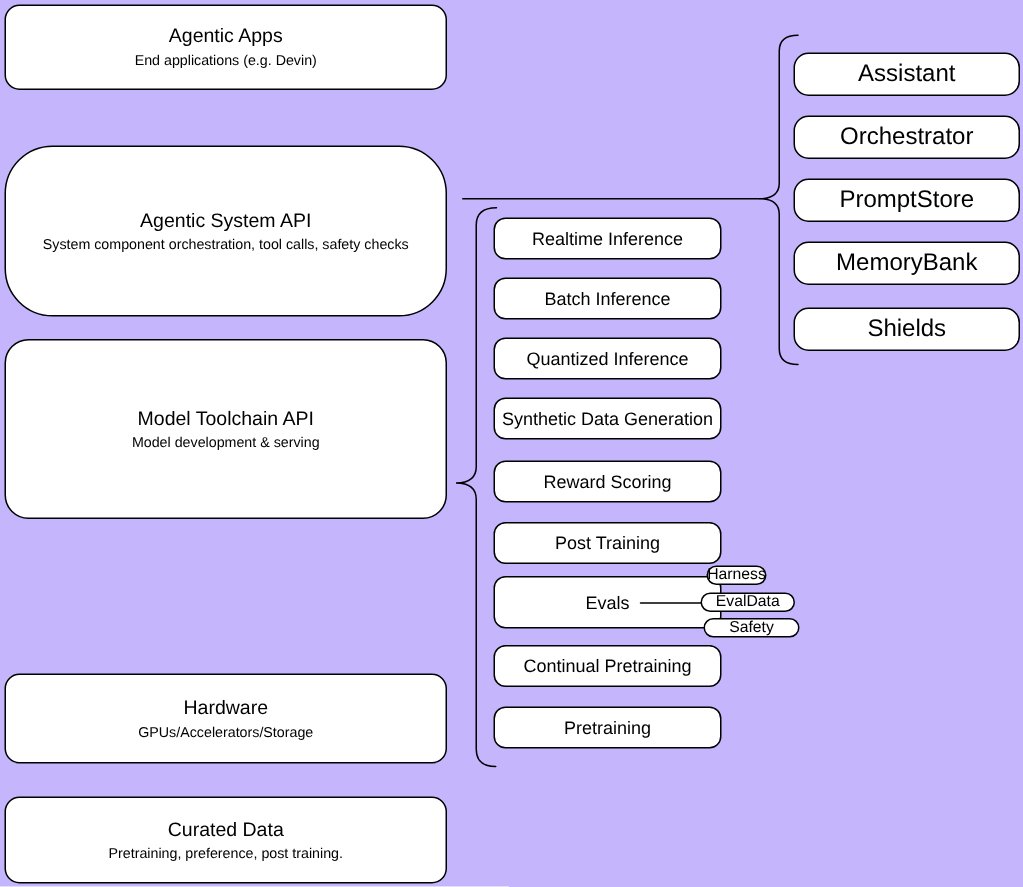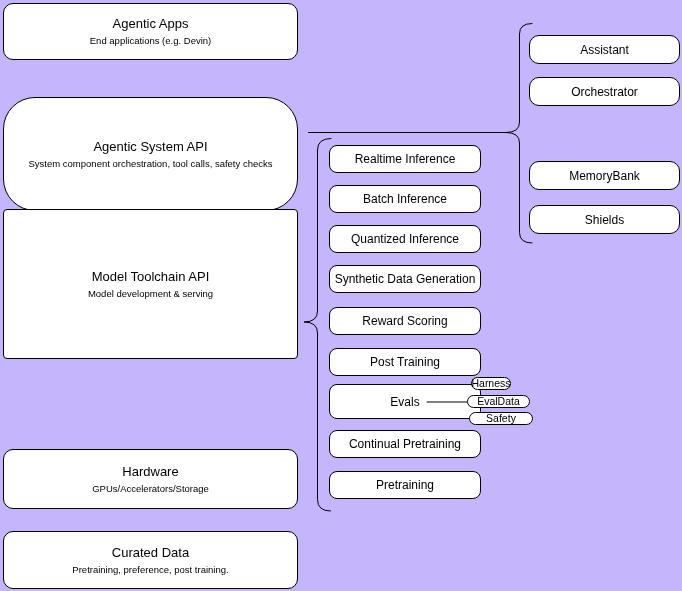--- a/index.html
+++ b/index.html
@@ -11,28 +11,28 @@
     position:absolute;box-sizing:border-box;background:#fff;border:1px solid #000;
     display:flex;flex-direction:column;align-items:center;justify-content:center;
     text-align:center;
   }
   .node .title{font-size:13px;line-height:15px;}
   .node .subtitle{font-size:9.5px;line-height:12px;margin-top:4px;}
   
   .lnode{left:3px;width:295px;border-radius:10px;}
   #n-apps{top:3px;height:57px;}
   #n-sysapi{top:85px;height:114px;border-radius:32px;margin-top:12px;}
-  #n-toolapi{top:209px;height:150px;border-radius:4px;}
+  #n-toolapi{top:226px;height:120px;border-radius:16px;}
   #n-models{top:372px;height:61px;}
   #n-hardware{top:449px;height:60px;}
   #n-data{top:531px;height:58px;}
   
   .mnode{left:329px;width:152px;height:28px;border-radius:8px;font-size:12px;}
   
-  .rnode{left:529px;width:151px;height:29px;border-radius:10px;font-size:12px;}
+  .rnode{left:529px;width:151px;height:29px;border-radius:10px;font-size:16px;}
   
   .pill{
     position:absolute;box-sizing:border-box;background:#fff;border:1px solid #000;
     border-radius:8px;display:flex;align-items:center;justify-content:center;
     font-size:10.5px;line-height:11px;
   }
   #svglayer{position:absolute;left:0;top:0;width:682px;height:591px;pointer-events:none;}
 </style>
 </head>
 <body>
@@ -65,20 +65,21 @@
   <div class="node mnode" style="top:225px">Quantized Inference</div>
   <div class="node mnode" style="top:265px">Synthetic Data Generation</div>
   <div class="node mnode" style="top:307px">Reward Scoring</div>
   <div class="node mnode" style="top:348px">Post Training</div>
   <div class="node mnode" style="top:384px;height:35px">Evals</div>
   <div class="node mnode" style="top:430px">Continual Pretraining</div>
   <div class="node mnode" style="top:471px">Pretraining</div>
 
   <div class="node rnode" style="top:35px">Assistant</div>
   <div class="node rnode" style="top:77px">Orchestrator</div>
+  <div class="node rnode" style="top:119px">PromptStore</div>
   <div class="node rnode" style="top:161px">MemoryBank</div>
   <div class="node rnode" style="top:205px">Shields</div>
 
   <svg id="svglayer" viewBox="0 0 682 591" fill="none" stroke="#000" stroke-width="1" stroke-linecap="round">
     <path d="M308.5 132.5 H506"></path>
     <path d="M532 23.5 Q519.5 23.5 519.5 34 V122 Q519.5 132.5 506 132.5 Q519.5 132.5 519.5 143 V232.5 Q519.5 243 532 243"></path>
     <path d="M331 138.5 Q317.5 138.5 317.5 150 V311 Q317.5 322 304 322 Q317.5 322 317.5 333 V499.5 Q317.5 511 330.5 511"></path>
     <path d="M427 402 H470"></path>
   </svg>
 

